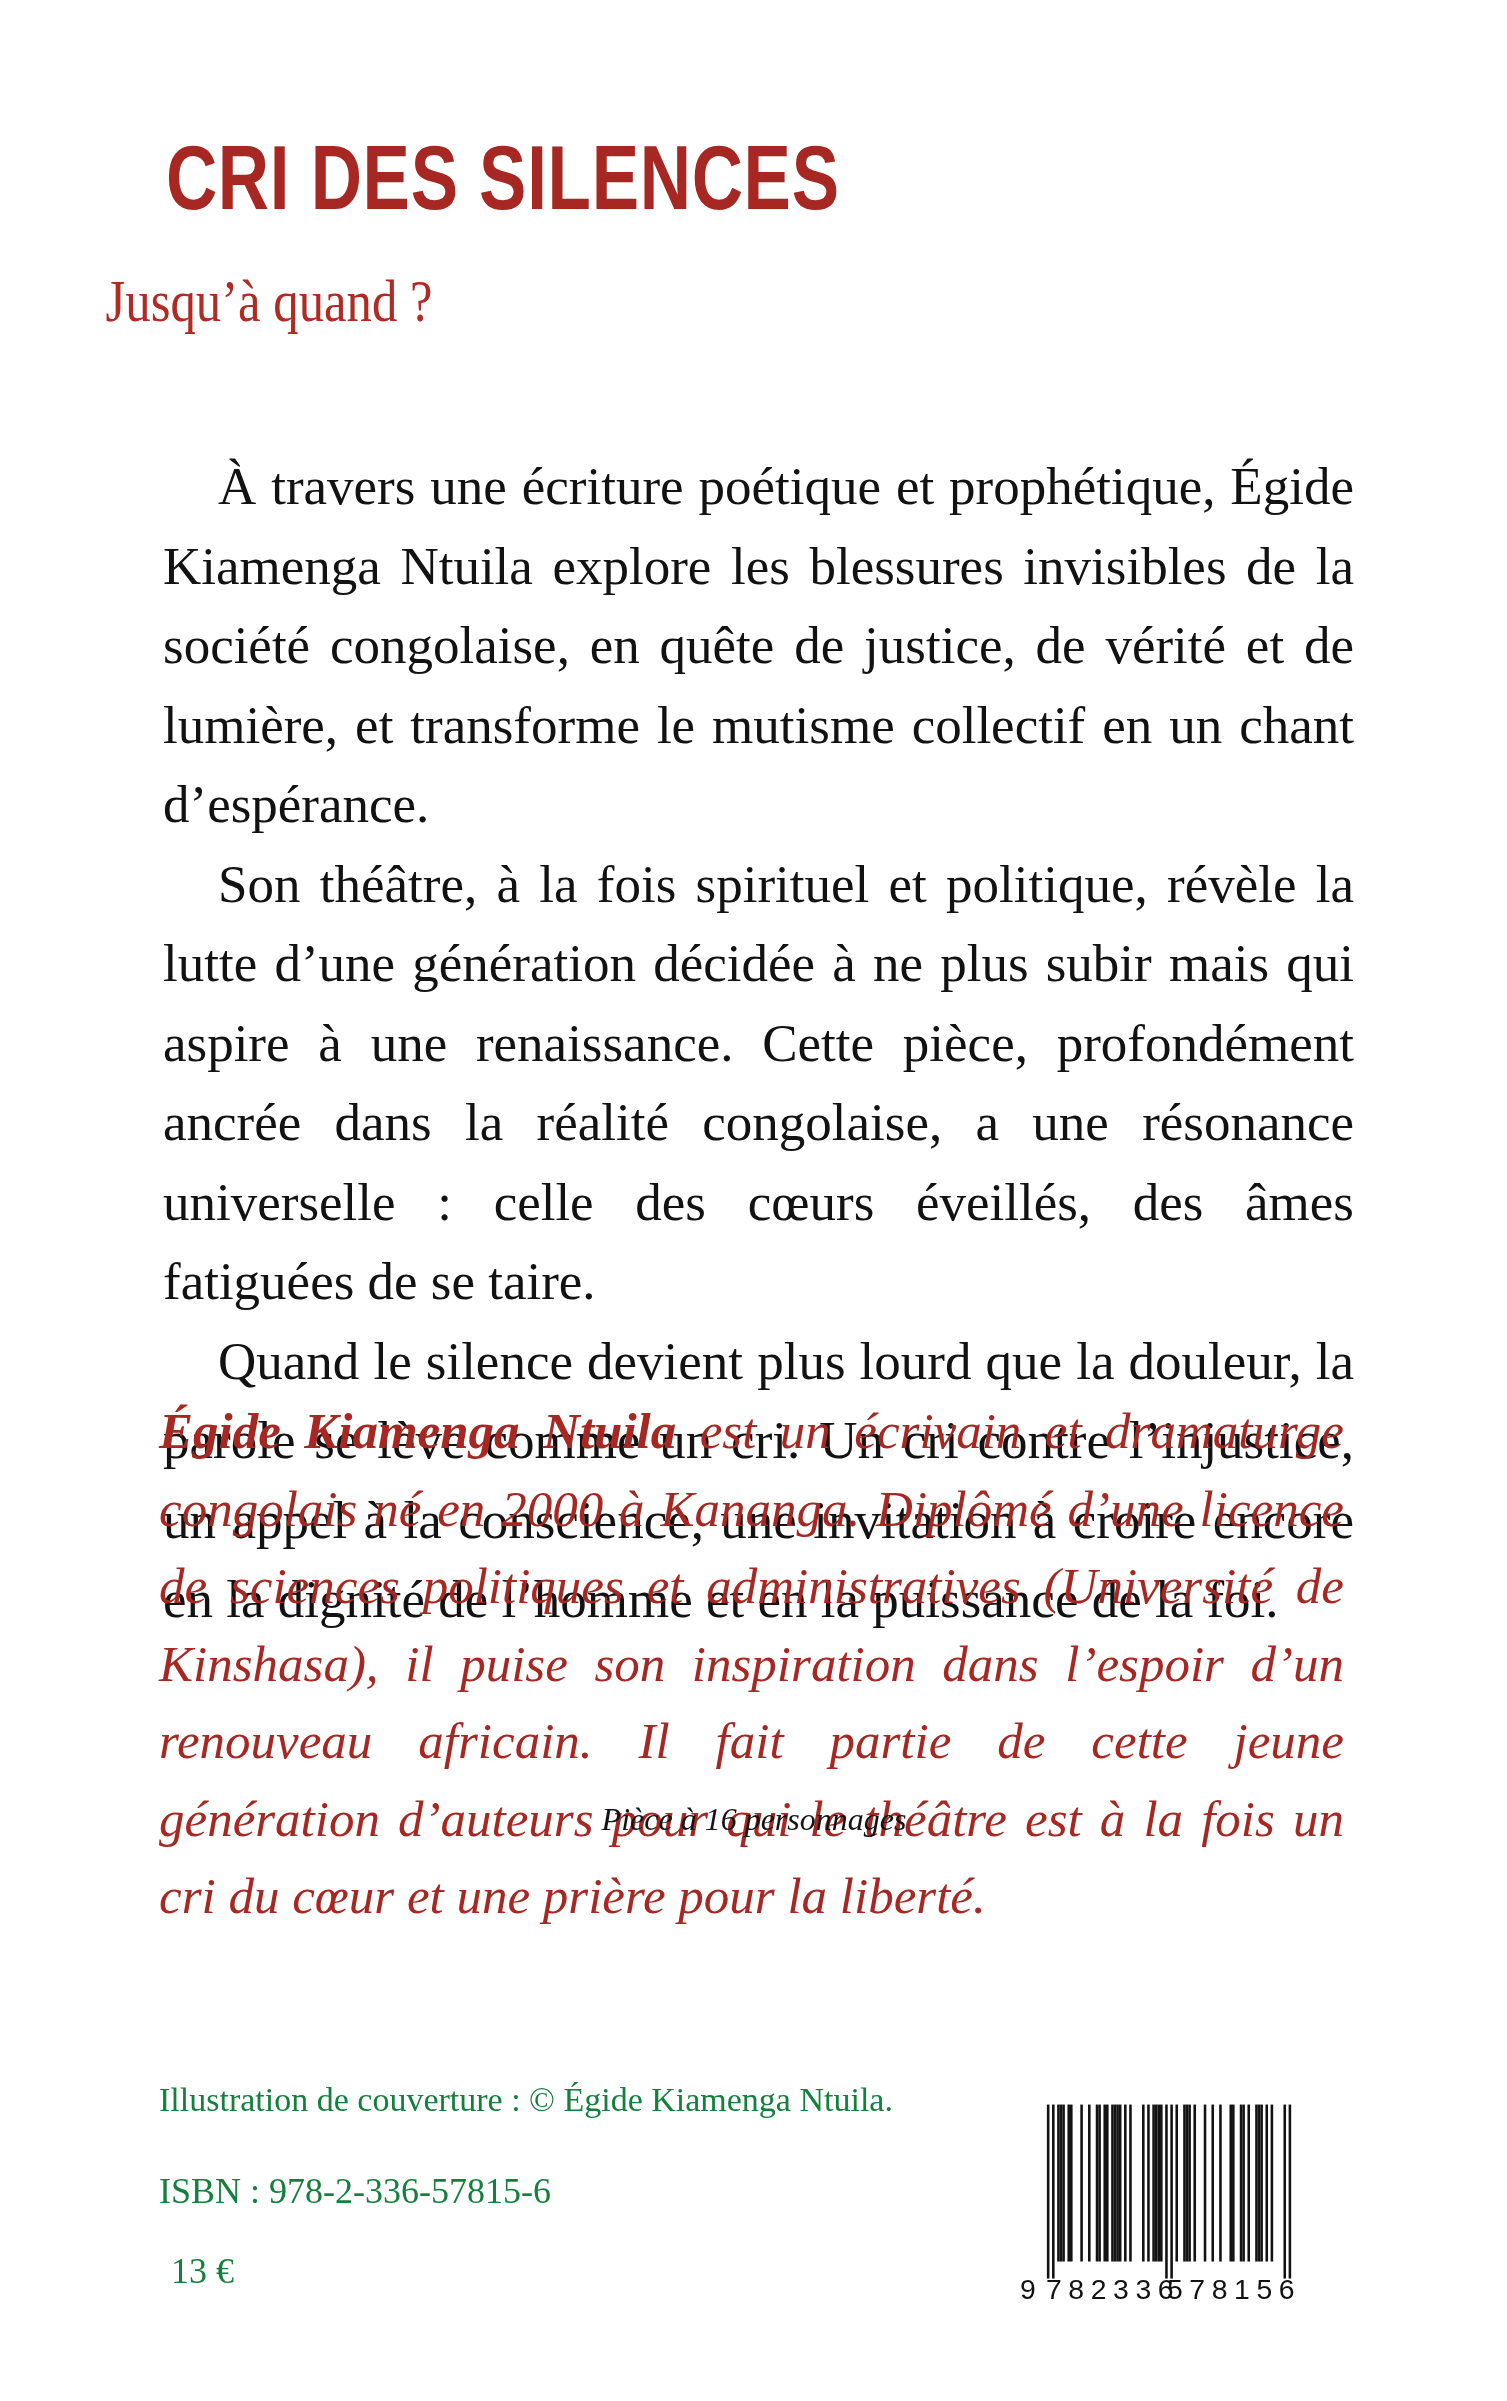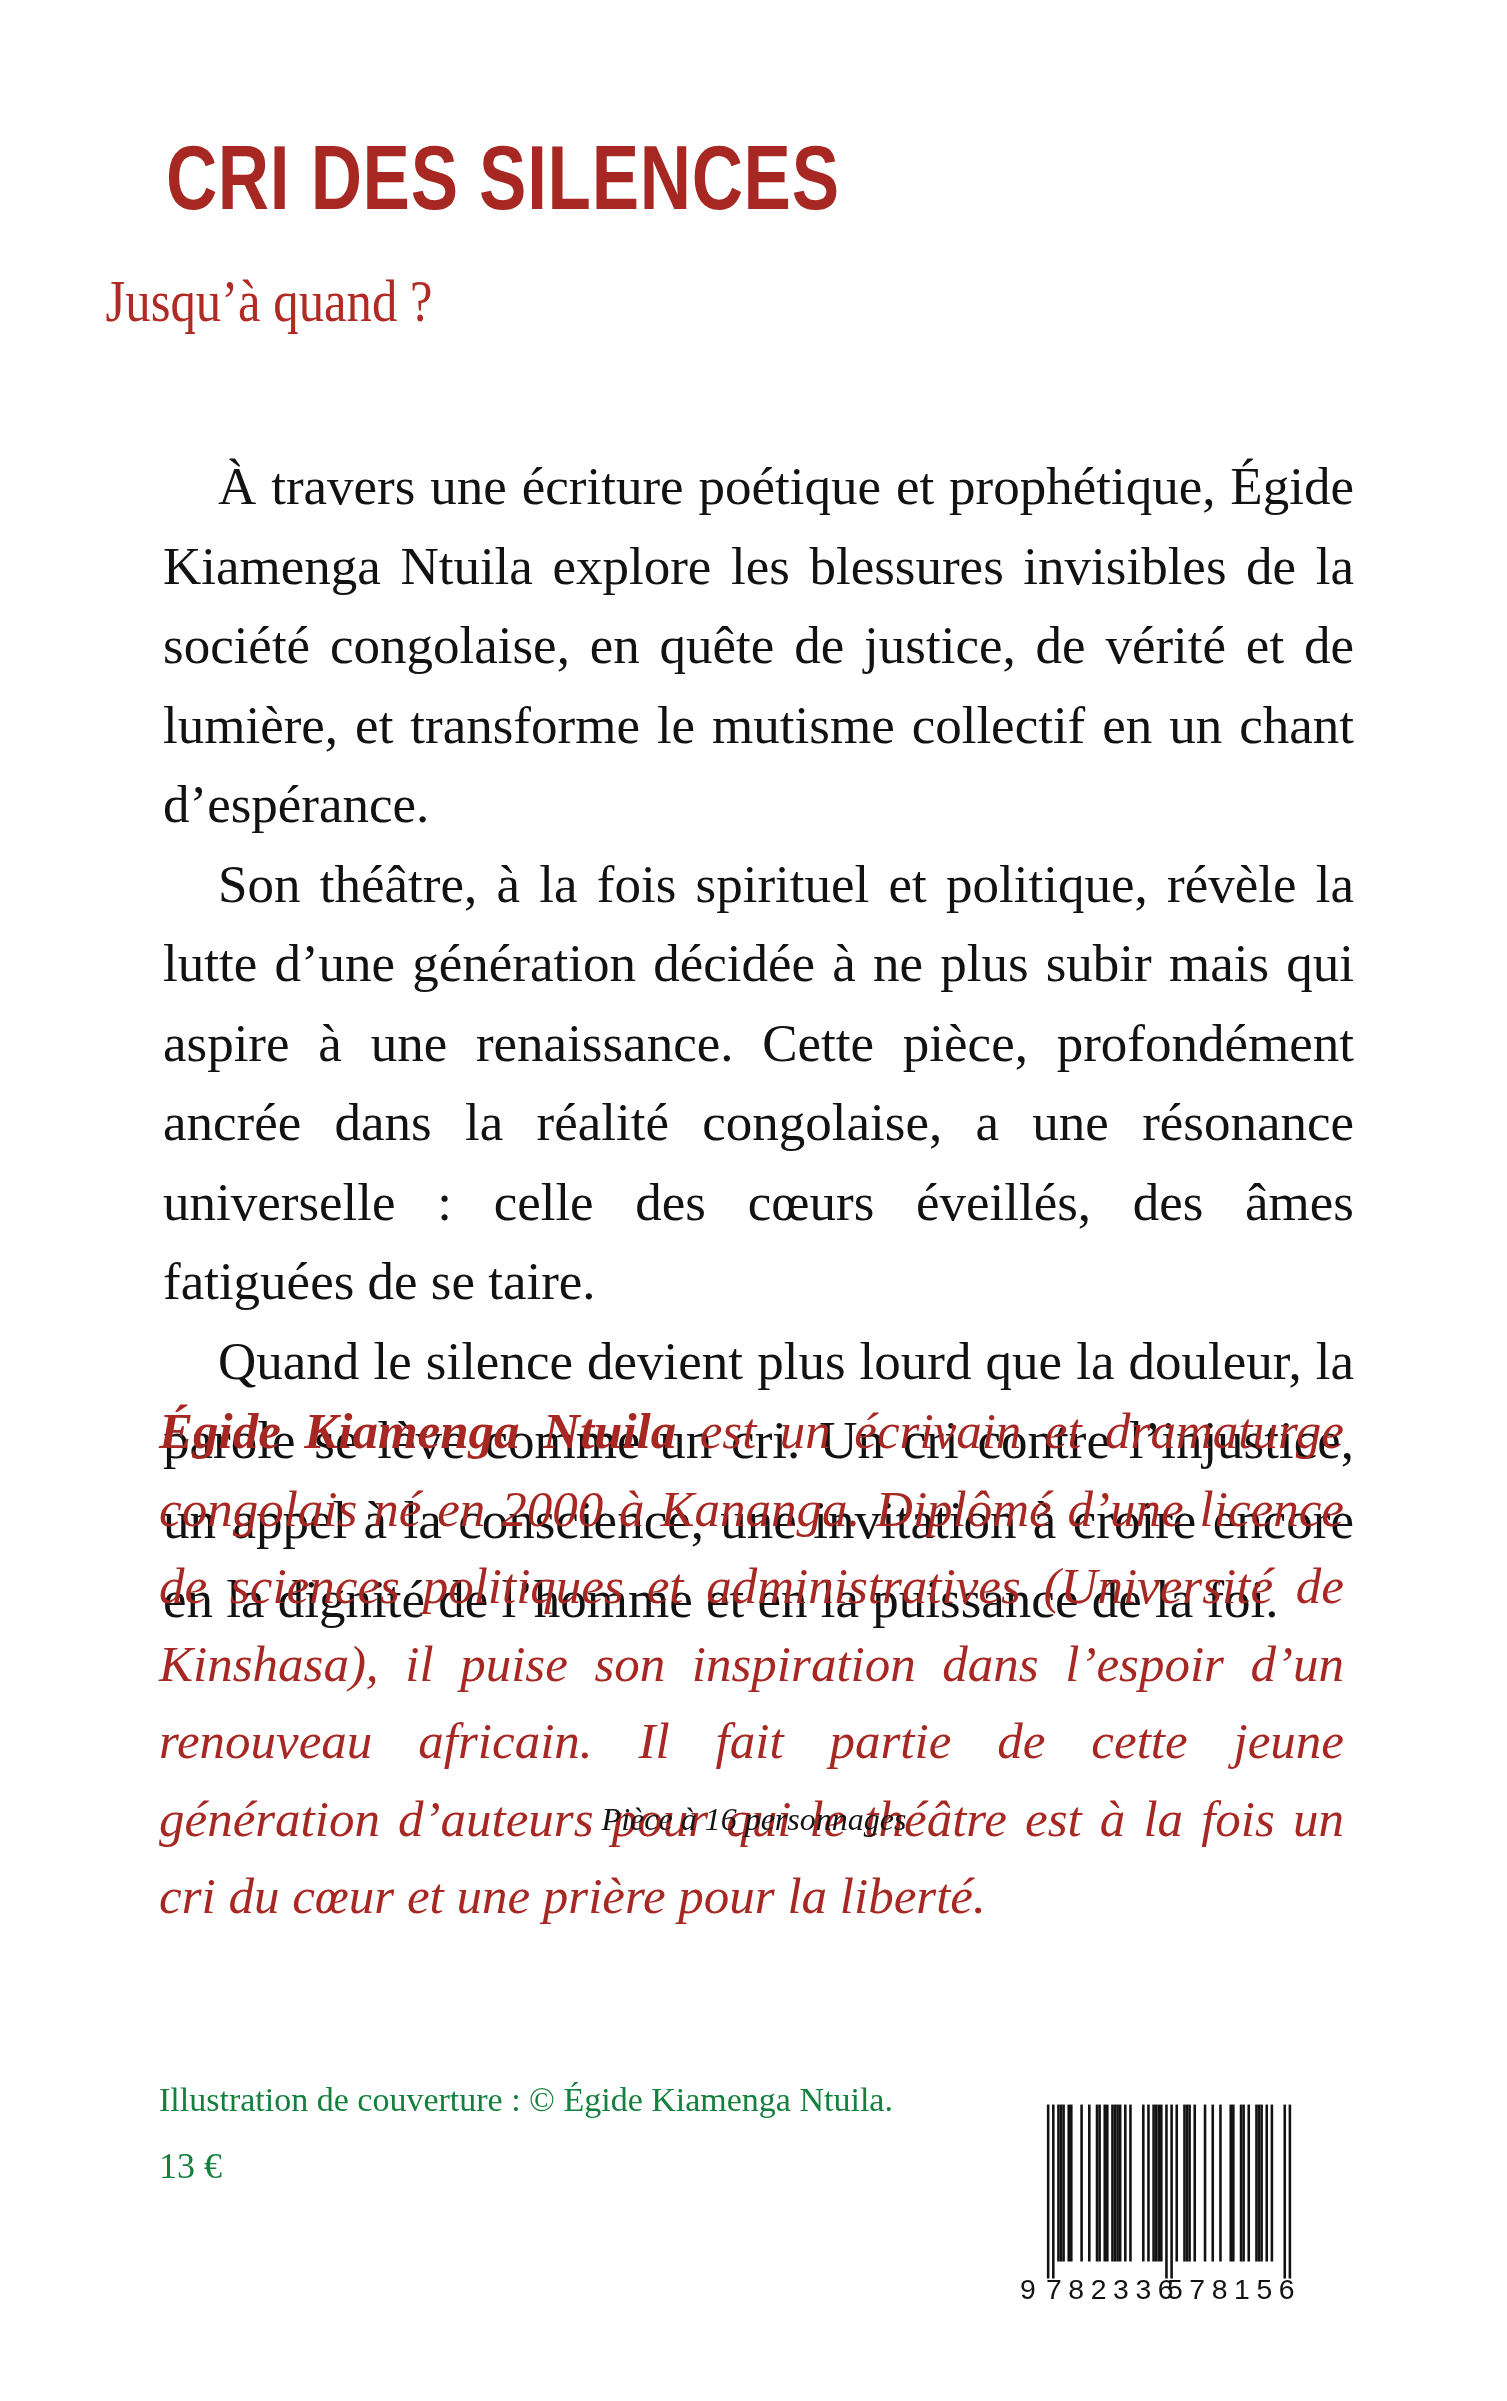--- a/index.html
+++ b/index.html
@@ -128,21 +128,21 @@
     font-size: 36px;
     line-height: 1.2;
     margin: 0;
     padding-top: 49px;
     white-space: nowrap;
   }
 
   .price-line {
     font-size: 36px;
     line-height: 1.2;
-    margin: 0;
+    margin: 12px;
     padding-top: 24.6px;
     white-space: nowrap;
   }
 
   
   .barcode-wrap {
     position: absolute;
     left: 1007px;
     top: 2097px;
     width: 318px;
@@ -172,20 +172,21 @@
   </div>
 
   <div class="bio">
     <p><span class="author-name">Égide Kiamenga Ntuila</span><span> est un écrivain et dramaturge congolais né en 2000 à Kananga. Diplômé d’une licence de sciences politiques et administratives (Université de Kinshasa), il puise son inspiration dans l’espoir d’un renouveau africain. Il fait partie de cette jeune génération d’auteurs pour qui le théâtre est à la fois un cri du cœur et une prière pour la liberté.</span></p>
   </div>
 
   <div class="cast-note">Pièce à 16 personnages</div>
 
   <div class="footer-left">
     <p class="cover-credit">Illustration de couverture : © Égide Kiamenga Ntuila.</p>
+    <p class="isbn-line">ISBN : 978-2-336-57815-6</p>
     <p class="price-line">13 €</p>
   </div>
 
   <div class="barcode-wrap">
     <svg class="barcode-svg" viewBox="0 0 336 220" xmlns="http://www.w3.org/2000/svg">
       <rect x="0" y="0" width="336" height="220" fill="#ffffff"></rect>
       <g id="bars" fill="#121212">
           <rect x="42.00" y="8" width="2.72" height="184"></rect>
           <rect x="47.44" y="8" width="2.72" height="184"></rect>
           <rect x="52.88" y="8" width="2.72" height="166"></rect>

